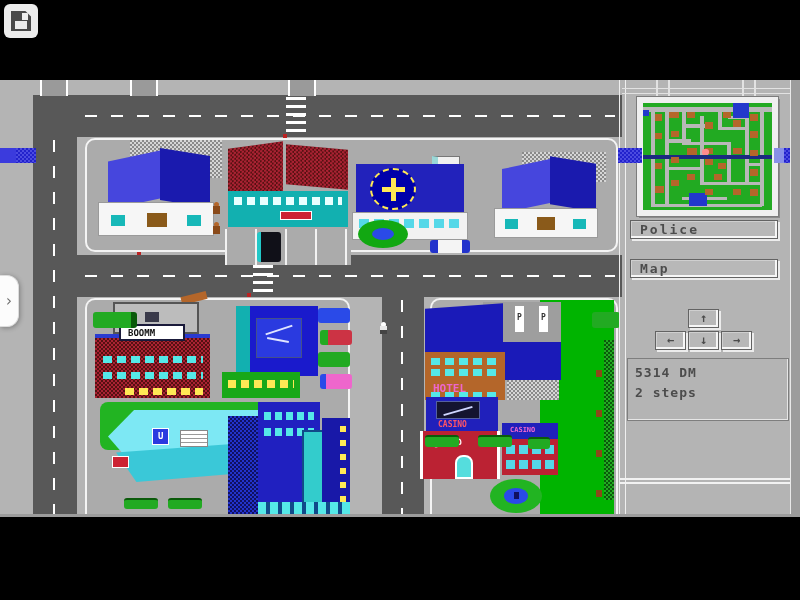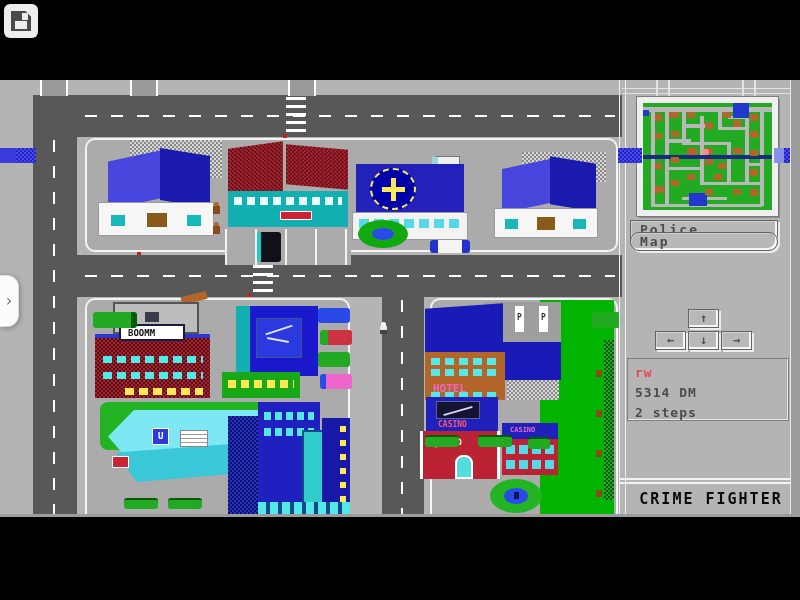--- a/index.html
+++ b/index.html
@@ -373,34 +373,32 @@
             <div style="position: absolute; left: 34%; top: 66%; width: 6%; height: 6%; background: rgb(180, 102, 42);"></div>
             <div style="position: absolute; left: 48%; top: 80%; width: 6%; height: 6%; background: rgb(180, 102, 42);"></div>
             <div style="position: absolute; left: 70%; top: 80%; width: 6%; height: 6%; background: rgb(180, 102, 42);"></div>
             <div style="position: absolute; left: 83%; top: 80%; width: 6%; height: 7%; background: rgb(180, 102, 42);"></div>
             <div style="position: absolute; left: 55%; top: 66%; width: 6%; height: 6%; background: rgb(180, 102, 42);"></div>
             <div style="position: absolute; left: 46%; top: 43%; width: 5%; height: 6%; background: rgb(255, 140, 140); border-radius: 40%; z-index: 3;"></div>
           </div>
       </div>
 
       <div class="btn95" style="top:140px;">Police</div>
-      <div class="btn95" style="top:152px;border-radius:9px;">Map</div>
+      <div class="btn95" style="top:179px;">Map</div>
 
       <div class="key" style="left:66px;top:229px;">↑</div>
       <div class="key" style="left:33px;top:251px;">←</div>
       <div class="key" style="left:66px;top:251px;">↓</div>
       <div class="key" style="left:99px;top:251px;">→</div>
 
       <div class="status">
-        <div style="color:#ee4455;">rw</div>
         <div>5314 DM</div>
         <div>2 steps</div>
       </div>
 
       <div class="divider2"></div>
-      <div class="game-title">CRIME FIGHTER</div>
     </div>
 
     <div class="edge-right"></div>
     <div class="edge-bottom"></div>
   </div>
 
 </div>
 
 </body></html>

